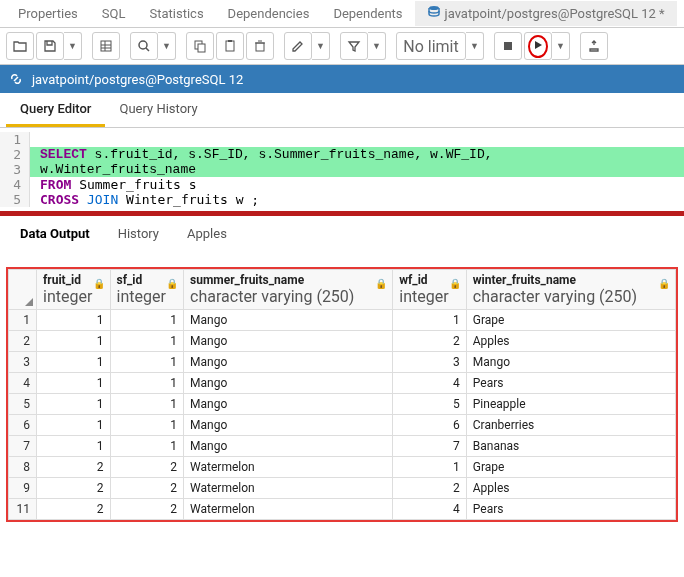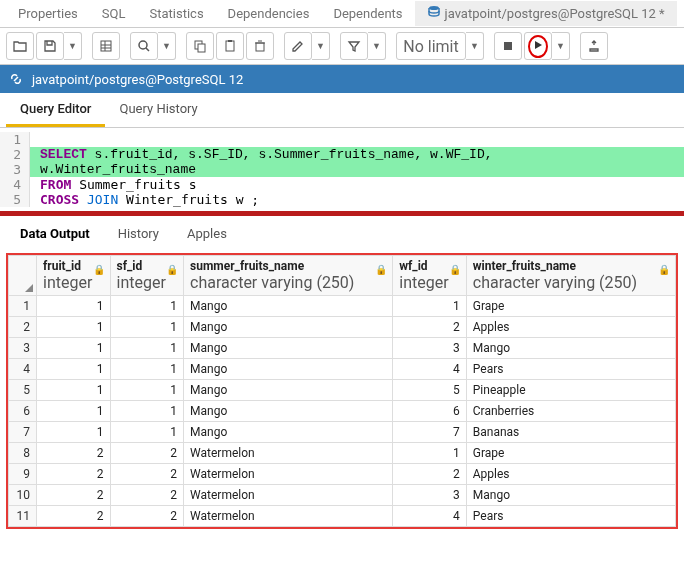--- a/index.html
+++ b/index.html
@@ -23,21 +23,21 @@
 .code-line { display: flex; }
 .gutter { width: 30px; text-align: right; padding-right: 8px; color: #888; background: #f5f5f5; border-right: 1px solid #ddd; user-select: none; }
 .code { padding-left: 10px; white-space: pre; flex: 1; }
 .sel { background: #86efac; font-family: Liberation Mono, monospace; }
 .kw { color: #8b008b; font-weight: bold; }
 .ident { color: #0066cc; }
 .plain { color: #000; }
 .result-tabs { display: flex; padding: 4px 6px; gap: 0; border-top: 5px solid #b91c1c; }
 .result-tabs .rtab { padding: 6px 14px; color: #555; cursor: pointer; }
 .result-tabs .rtab.active { font-weight: bold; color: #000; }
-.grid-wrap { border: 2px solid #e53935; margin: 2px 6px; overflow: hidden; }
+.grid-wrap { border: 2px solid #e53935; margin: 16px 6px; overflow: hidden; }
 table.grid { border-collapse: collapse; width: 100%; font-size: 12px; }
 table.grid th, table.grid td { border: 1px solid #ddd; padding: 3px 6px; }
 table.grid th { background: #f8f8f8; font-weight: normal; text-align: left; position: relative; vertical-align: top; height: 32px; }
 table.grid th .colname { font-weight: bold; font-size: 12px; }
 table.grid th .coltype { font-size: 16px; color: #555; }
 table.grid th .lock { position: absolute; right: 4px; top: 8px; font-size: 10px; color: #333; }
 table.grid td.rownum { background: #f8f8f8; text-align: right; color: #333; width: 28px; }
 table.grid td.num { text-align: right; }
 .rowhead-corner { width: 28px; background: #f8f8f8; position: relative; }
 .rowhead-corner::after { content: ""; position: absolute; right: 3px; bottom: 3px; border-left: 8px solid transparent; border-bottom: 8px solid #888; }
@@ -304,28 +304,20 @@
         </tr>
         <tr>
           <td class="rownum">9</td>
           <td class="num">2</td>
           <td class="num">2</td>
           <td>Watermelon</td>
           <td class="num">2</td>
           <td>Apples</td>
         </tr>
         <tr>
-          <td class="rownum">10</td>
-          <td class="num">2</td>
-          <td class="num">2</td>
-          <td>Watermelon</td>
-          <td class="num">3</td>
-          <td>Mango</td>
-        </tr>
-        <tr>
           <td class="rownum">11</td>
           <td class="num">2</td>
           <td class="num">2</td>
           <td>Watermelon</td>
           <td class="num">4</td>
           <td>Pears</td>
         </tr>
       </tbody>
   </table>
 </div>

